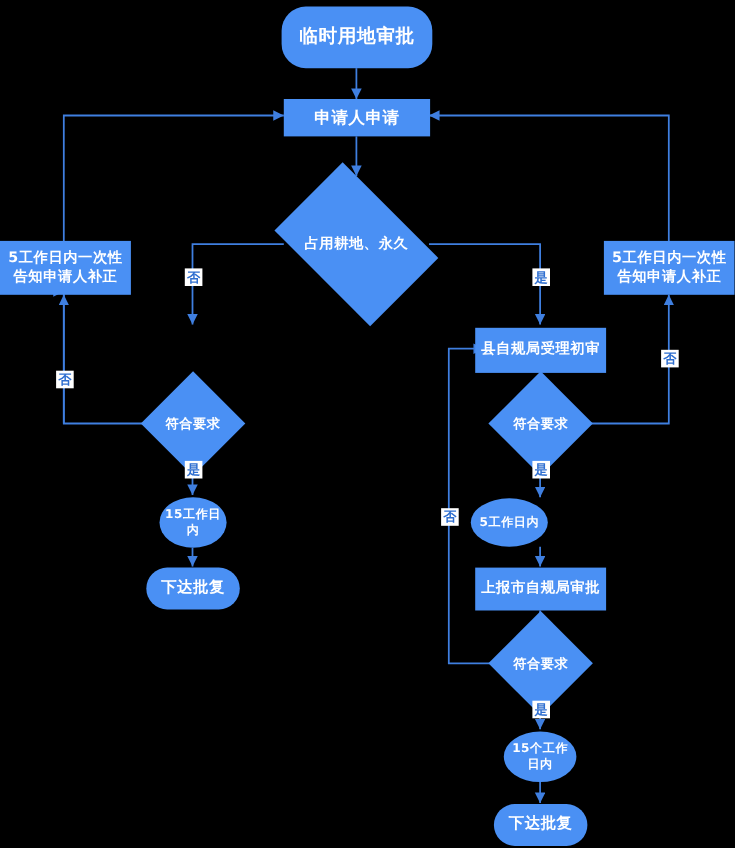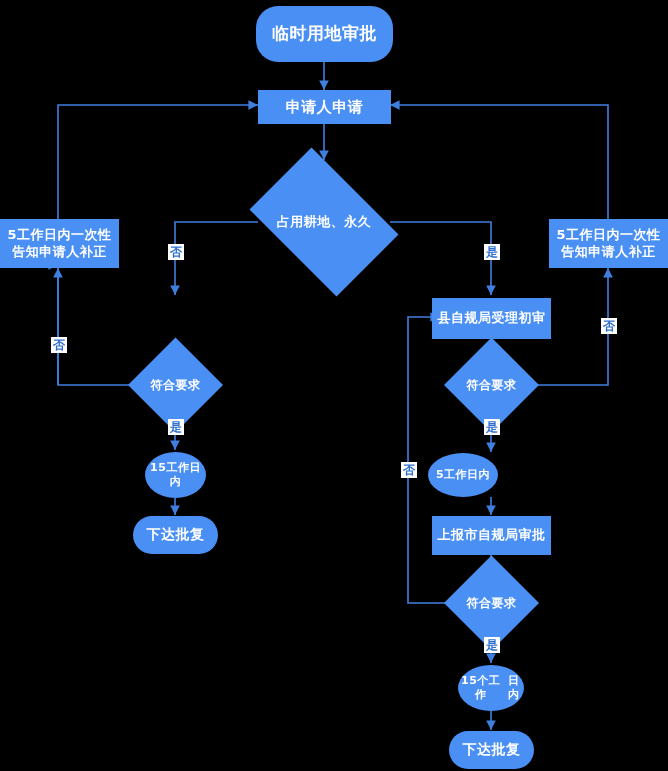--- a/index.html
+++ b/index.html
@@ -129,21 +129,21 @@
 
   <div class="node rect" style="left:432px;top:516px;width:119px;height:39px;font-size:13px;">
     <span>上报市自规局审批</span>
   </div>
 
   <div class="node diamond" style="left:444px;top:579px;width:95px;height:48px;font-size:12px;">
     <div class="dshape" style="transform:rotate(45deg) scale(.707,1.4);"></div>
     <div class="dtext">符合要求</div>
   </div>
 
-  <div class="node ellipse" style="left:458px;top:665px;width:66px;height:46px;font-size:11px;flex-direction:row;">
+  <div class="node ellipse" style="left:458px;top:665px;width:66px;height:46px;font-size:11px;flex-direction:column;">
     <div>15个工作</div>
     <div>日内</div>
   </div>
 
   <div class="node round" style="left:449px;top:731px;width:85px;height:38px;font-size:14px;">
     <span>下达批复</span>
   </div>
 
   <div class="elabel" style="left:168px;top:244px;width:14px;">否</div>
   <div class="elabel" style="left:484px;top:244px;width:14px;">是</div>

